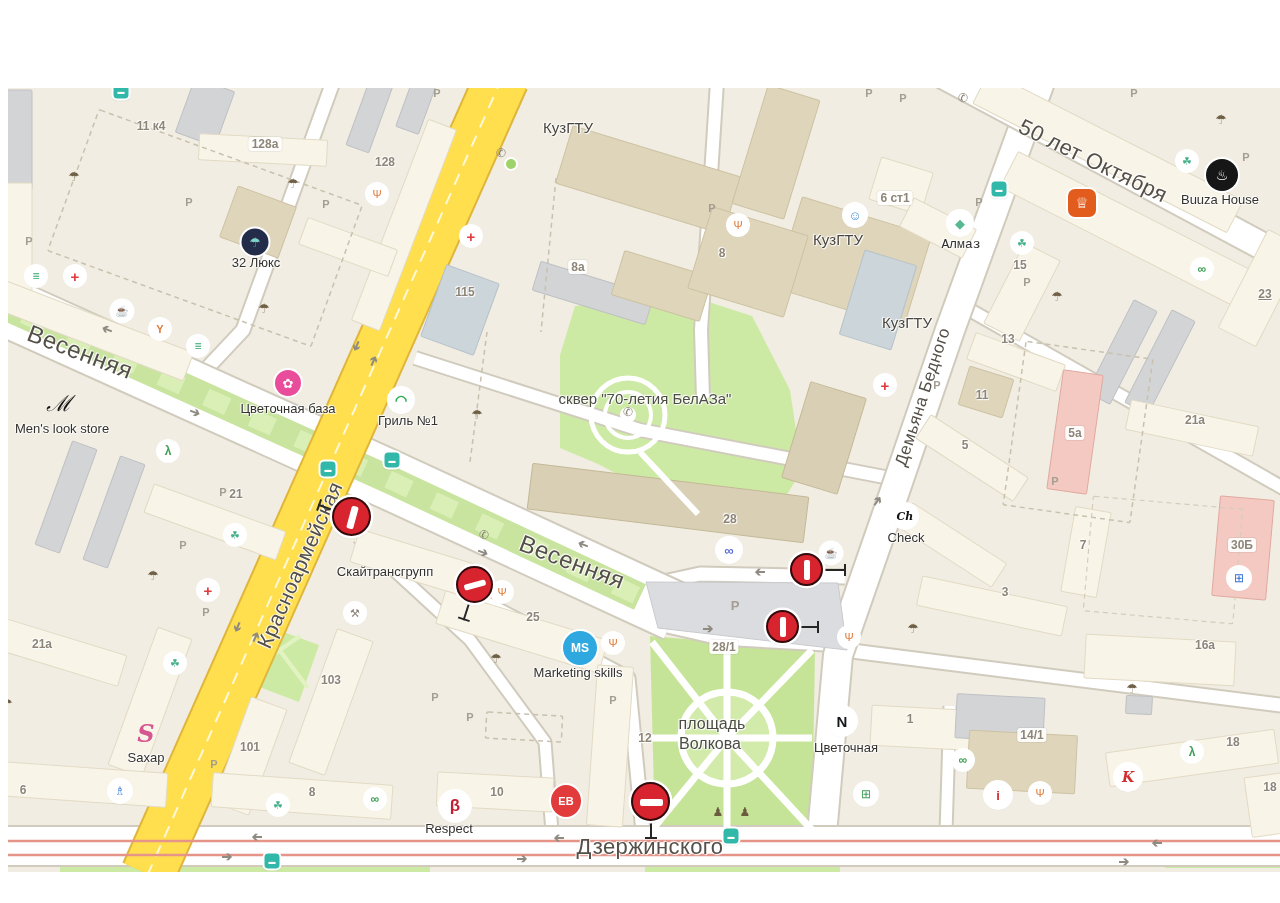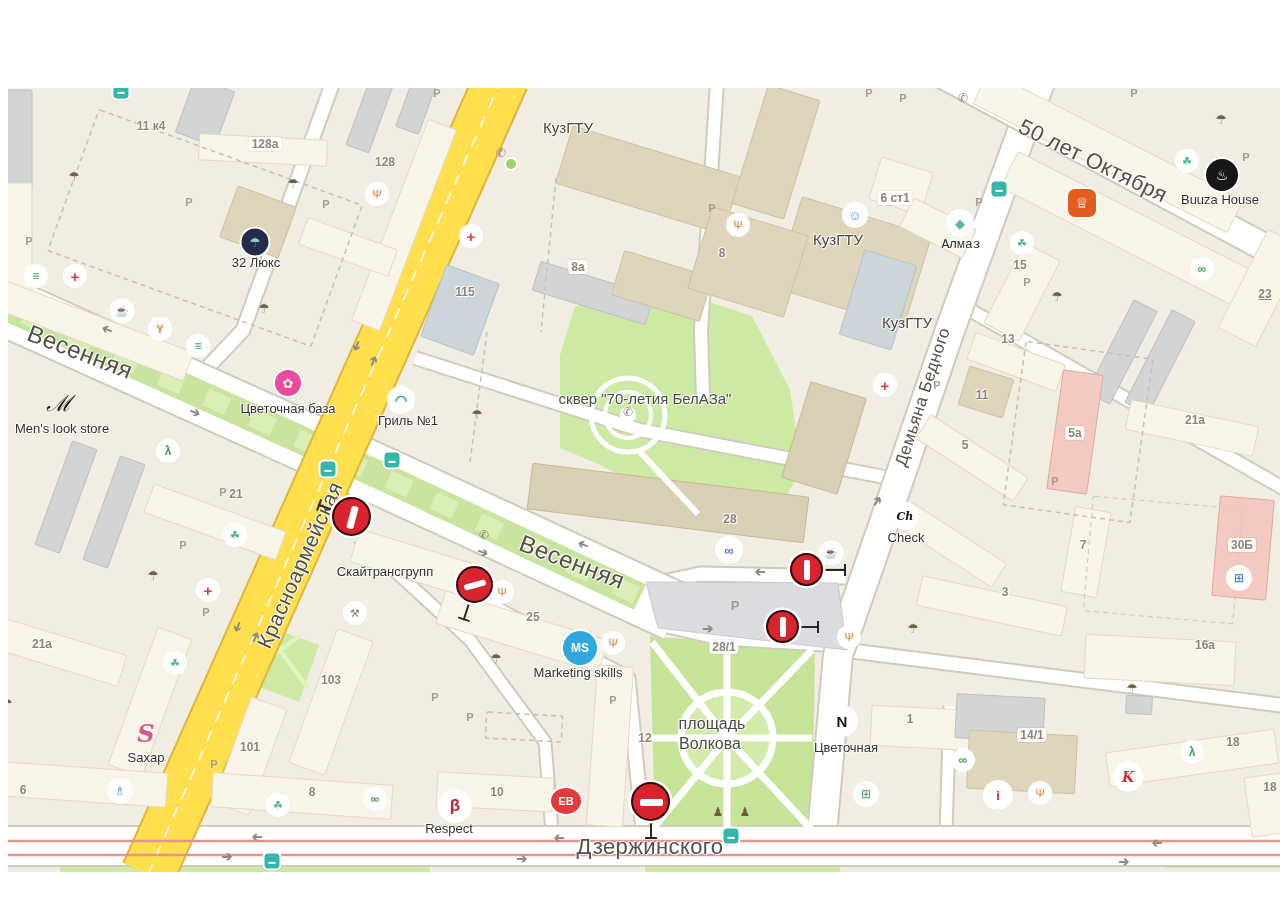--- a/index.html
+++ b/index.html
@@ -294,21 +294,21 @@
         <div class="poi" style="left: 375px; top: 799px; width: 20px; height: 20px; font-size: 12px; background: rgb(255, 255, 255); color: rgb(63, 158, 86); font-weight: 700;">∞</div>
         <div class="poi" style="left: 1202px; top: 269px; width: 20px; height: 20px; font-size: 12px; background: rgb(255, 255, 255); color: rgb(63, 158, 86); font-weight: 700;">∞</div>
         <div class="poi" style="left: 963px; top: 760px; width: 20px; height: 20px; font-size: 12px; background: rgb(255, 255, 255); color: rgb(63, 158, 86); font-weight: 700;">∞</div>
         <div class="poi" style="left: 355px; top: 613px; width: 20px; height: 20px; font-size: 11px; background: rgb(255, 255, 255); color: rgb(138, 130, 121);">⚒</div>
         <div class="poi" style="left: 855px; top: 215px; width: 22px; height: 22px; font-size: 13px; background: rgb(255, 255, 255); color: rgb(63, 143, 212);">☺</div>
         <div class="poi" style="left: 960px; top: 223px; width: 24px; height: 24px; font-size: 13px; background: rgb(255, 255, 255); color: rgb(87, 184, 148);">◆</div>
         <div class="poi" style="left: 1082px; top: 203px; width: 28px; height: 28px; font-size: 15px; background: rgb(226, 92, 29); color: rgb(255, 255, 255); border-radius: 25%;">♕</div>
         <div class="poi" style="left: 255px; top: 242px; width: 27px; height: 27px; font-size: 13px; background: rgb(35, 44, 72); color: rgb(127, 212, 201);">☂</div>
         <div class="poi" style="left: 1222px; top: 175px; width: 32px; height: 32px; font-size: 14px; background: rgb(22, 22, 22); color: rgb(255, 255, 255);">♨</div>
         <div class="poi" style="left: 580px; top: 648px; width: 34px; height: 34px; font-size: 12px; background: rgb(47, 168, 224); color: rgb(255, 255, 255); font-weight: 700;">MS</div>
-        <div class="poi" style="left: 566px; top: 801px; width: 30px; height: 26px; font-size: 11px; background: rgb(226, 59, 59); color: rgb(255, 255, 255); font-weight: 700;">ЕВ</div>
+        <div class="poi" style="left: 566px; top: 801px; width: 30px; height: 32px; font-size: 11px; background: rgb(226, 59, 59); color: rgb(255, 255, 255); font-weight: 700;">ЕВ</div>
         <div class="poi" style="left: 455px; top: 806px; width: 30px; height: 30px; font-size: 17px; background: rgb(255, 255, 255); color: rgb(194, 33, 50); font-weight: 700;">β</div>
         <div class="poi" style="left: 905px; top: 516px; width: 24px; height: 24px; font-size: 11px; background: rgb(255, 255, 255); color: rgb(17, 17, 17); font-weight: 700; font-style: italic; font-family: &quot;DejaVu Serif&quot;, serif;">Ch</div>
         <div class="poi flat" style="left: 59px; top: 402px; width: 26px; height: 26px; font-size: 22px; color: rgb(17, 17, 17); font-style: italic; font-family: &quot;DejaVu Serif&quot;, serif;">ℳ</div>
         <div class="poi flat" style="left: 146px; top: 733px; width: 26px; height: 26px; font-size: 24px; color: rgb(214, 87, 143); font-weight: 700; font-style: italic; font-family: &quot;DejaVu Serif&quot;, serif;">S</div>
         <div class="poi" style="left: 842px; top: 721px; width: 28px; height: 28px; font-size: 15px; background: rgb(255, 255, 255); color: rgb(20, 22, 27); font-weight: 700;">N</div>
         <div class="poi" style="left: 1128px; top: 777px; width: 26px; height: 26px; font-size: 14px; background: rgb(255, 255, 255); color: rgb(210, 47, 47); font-weight: 700; font-style: italic; font-family: &quot;DejaVu Serif&quot;, serif;">K</div>
         <div class="poi" style="left: 998px; top: 795px; width: 26px; height: 26px; font-size: 13px; background: rgb(255, 255, 255); color: rgb(210, 47, 47); font-weight: 700;">i</div>
         <div class="poi" style="left: 1239px; top: 578px; width: 22px; height: 22px; font-size: 12px; background: rgb(255, 255, 255); color: rgb(47, 111, 212);">⊞</div>
         <div class="poi" style="left: 866px; top: 794px; width: 22px; height: 22px; font-size: 12px; background: rgb(255, 255, 255); color: rgb(63, 158, 86);">⊞</div>
         <div class="poi" style="left: 729px; top: 550px; width: 24px; height: 24px; font-size: 13px; background: rgb(255, 255, 255); color: rgb(91, 111, 212); font-weight: 700;">∞</div>

